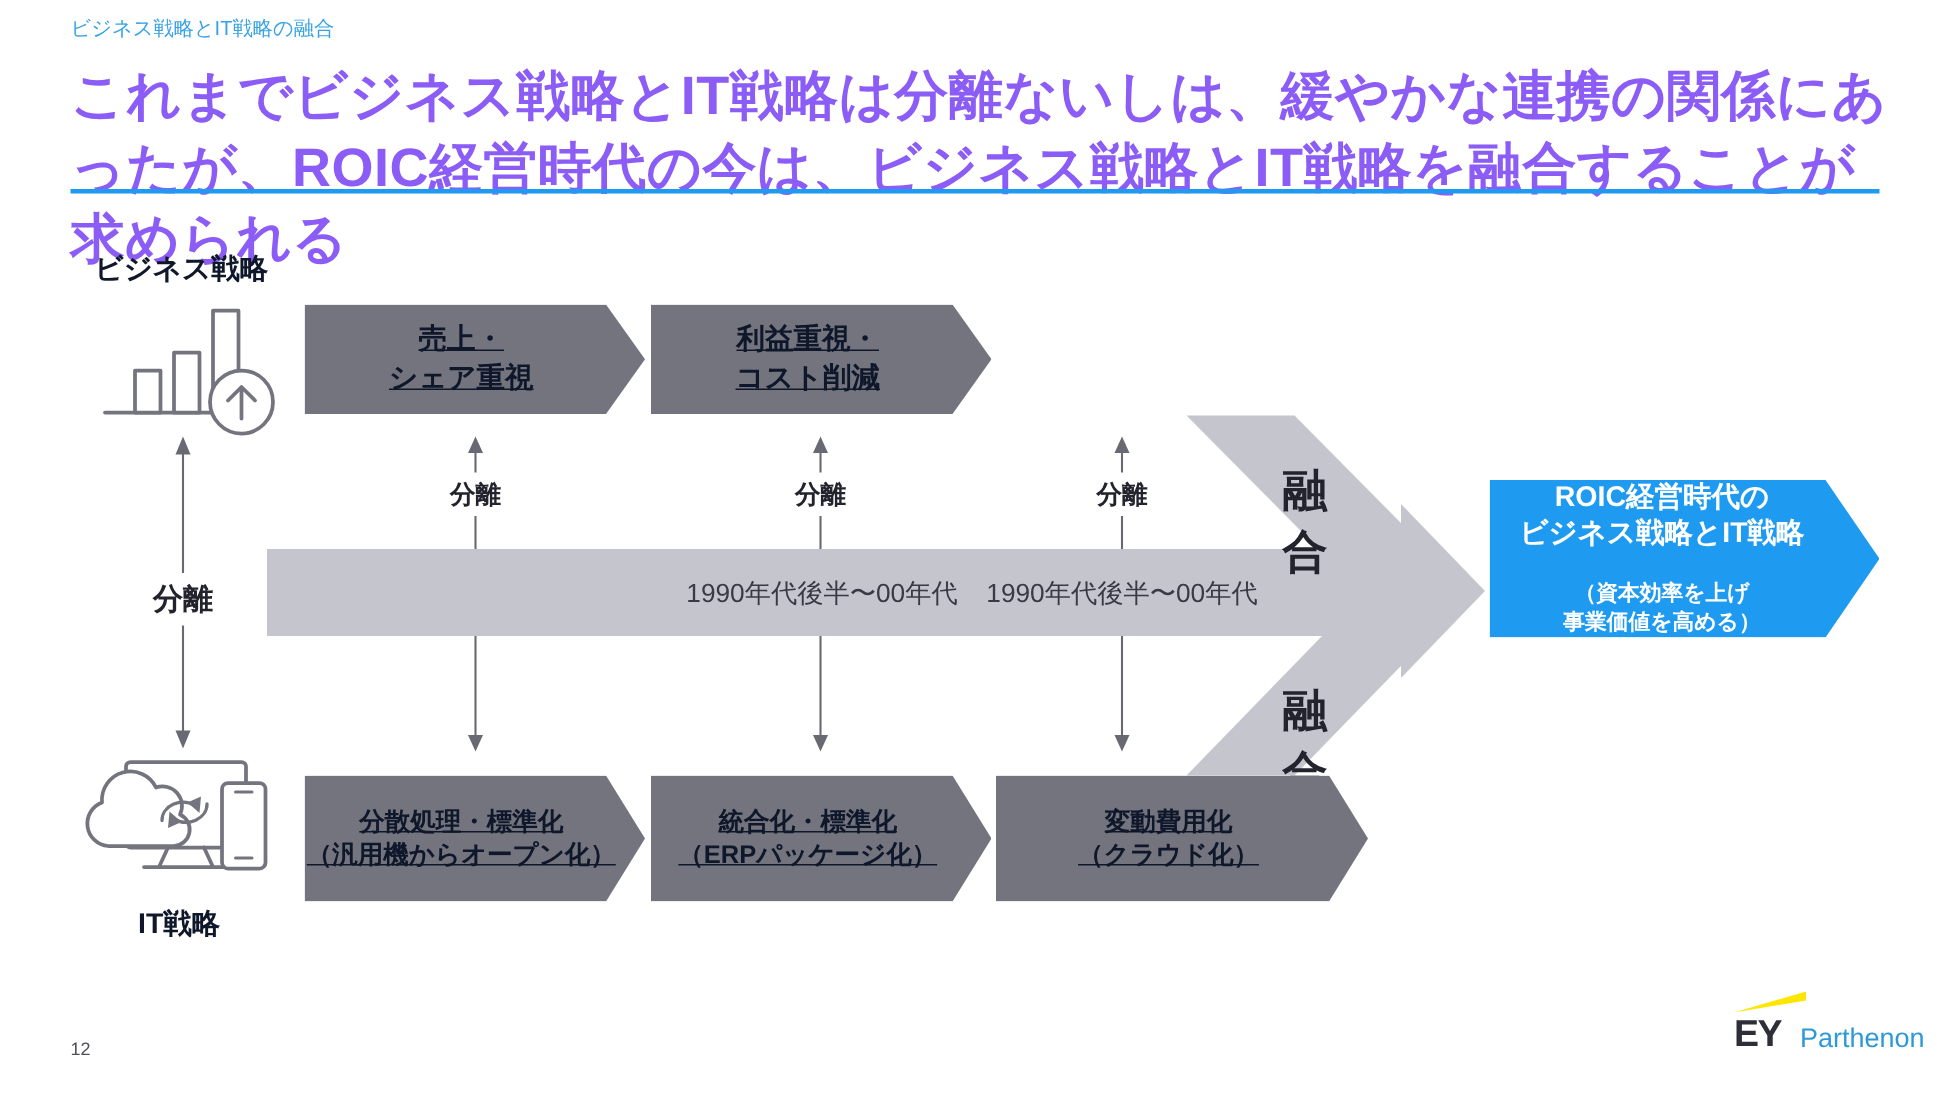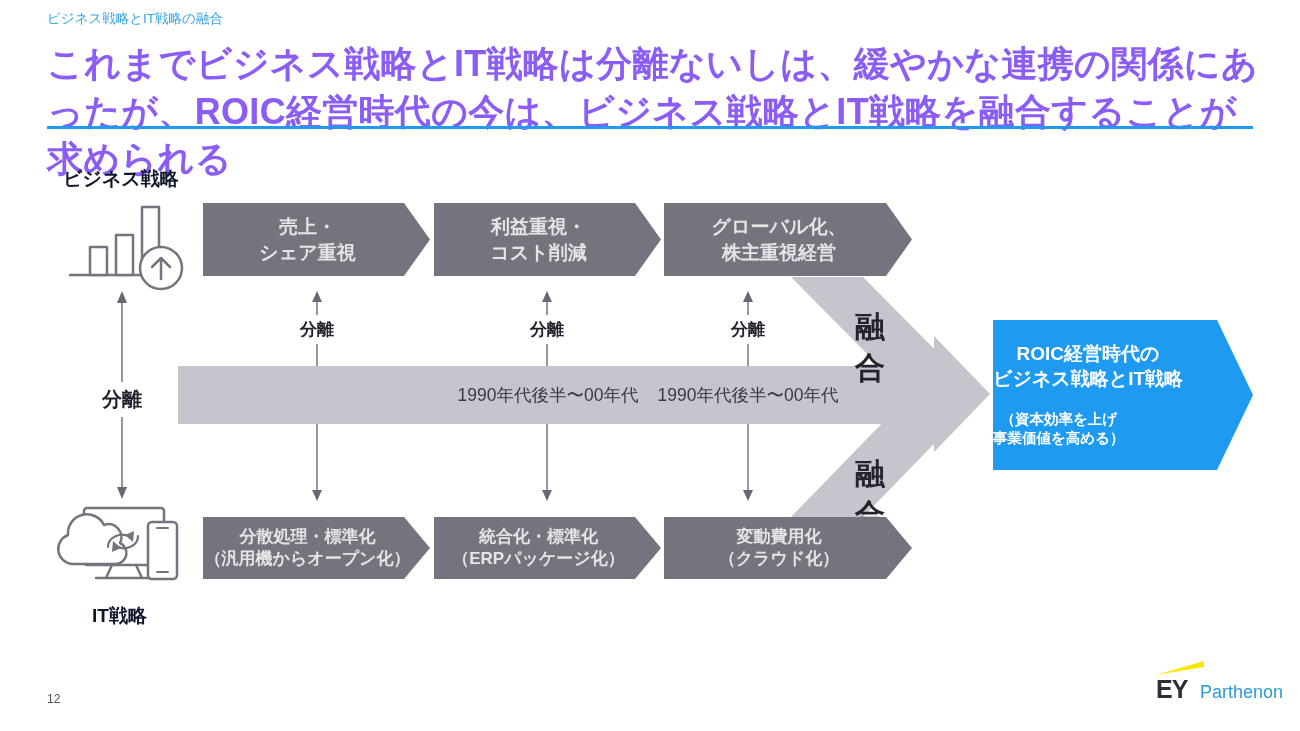--- a/index.html
+++ b/index.html
@@ -12,28 +12,29 @@
   
   .eyebrow { left:47px; top:10px; font-size:13.5px; color:#38A3E4; }
   .title {
     left:47px; top:40px; width:1212px; font-size:36px; font-weight:700;
     color:#8b5cf6; line-height:1.32; letter-spacing:0.3px;
   }
   .rule { left:47px; top:126px; width:1206px; height:3px; background:#1E9BF0; }
 
   
   .chev {
-    position:absolute; background:#74747F; color:#e5e5e5; font-weight:700;
+    position:absolute; background:#74747F; color:#0f172a; font-weight:700;
     display:flex; align-items:center; justify-content:center; text-align:center;
     box-sizing:border-box; padding-right:18px;
     clip-path:polygon(0 0, calc(100% - 26px) 0, 100% 50%, calc(100% - 26px) 100%, 0 100%);
+    text-decoration:underline;
   }
   .chev .lbl { white-space:pre; line-height:1.32; }
   .row-top    { top:203px; height:73px; font-size:19px; }
-  .row-bottom { top:517px; height:62px; font-size:17px; }
+  .row-bottom { top:517px; height:84px; font-size:17px; }
   .c1 { left:203px; width:227px; }
   .c2 { left:434px; width:227px; }
   .c3 { left:664px; width:248px; }
 
   
   .year { position:absolute; top:383px; font-size:17.5px; color:#3A3A44; text-align:center; }
   .sep-small {
     position:absolute; top:315px; width:48px; text-align:center; background:#fff;
     font-size:17px; font-weight:800; color:#23232E; padding:3px 0;
   }
@@ -42,22 +43,22 @@
     font-size:30px; font-weight:800; color:#23232E;
   }
   .left-sep {
     left:96px; top:382px; width:52px; text-align:center; background:#fff;
     font-size:20px; font-weight:800; color:#23232E; padding:4px 0;
   }
   .side-label { font-weight:800; font-size:19px; color:#0f172a; }
 
   
   .blue-arrow {
-    left:993px; top:320px; width:260px; height:150px; background:#1E9BF0; color:#fff;
-    display:flex; flex-direction:column; align-items:flex-start; justify-content:center;
+    left:993px; top:320px; width:260px; height:105px; background:#1E9BF0; color:#fff;
+    display:flex; flex-direction:column; align-items:center; justify-content:center;
     text-align:center; box-sizing:border-box; padding-right:30px;
     clip-path:polygon(0 0, calc(100% - 36px) 0, 100% 50%, calc(100% - 36px) 100%, 0 100%);
   }
   .blue-main { font-size:19px; font-weight:800; line-height:1.3; white-space:pre; }
   .blue-sub  { font-size:14.5px; font-weight:700; line-height:1.32; margin-top:18px; white-space:pre; }
 
   
   .page-num { left:47px; top:692px; font-size:12px; color:#50505A; }
   .logo { left:1148px; top:661px; width:128px; height:52px; }
   .logo-ey { position:absolute; left:8px; top:14px; font-size:25px; font-weight:800;
@@ -138,24 +139,20 @@
   <div class="abs side-label" style="left:92px; top:603px">IT戦略</div>
 
   <div class="chev row-top c1">
     <span class="lbl">売上・
 シェア重視</span>
   </div>
   <div class="chev row-top c2">
     <span class="lbl">利益重視・
 コスト削減</span>
   </div>
-  <div class="chev row-top c3">
-    <span class="lbl">グローバル化、
-株主重視経営</span>
-  </div>
 
   <div class="sep-small" style="left:293px">分離</div>
   <div class="sep-small" style="left:523px">分離</div>
   <div class="sep-small" style="left:724px">分離</div>
 
   <div class="fusion" style="left:844px; top:307px">融合</div>
   <div class="fusion" style="left:844px; top:454px">融合</div>
 
   <div class="year" style="left:434px; width:228px">1990年代後半〜00年代</div>
   <div class="year" style="left:648px; width:200px">1990年代後半〜00年代</div>

